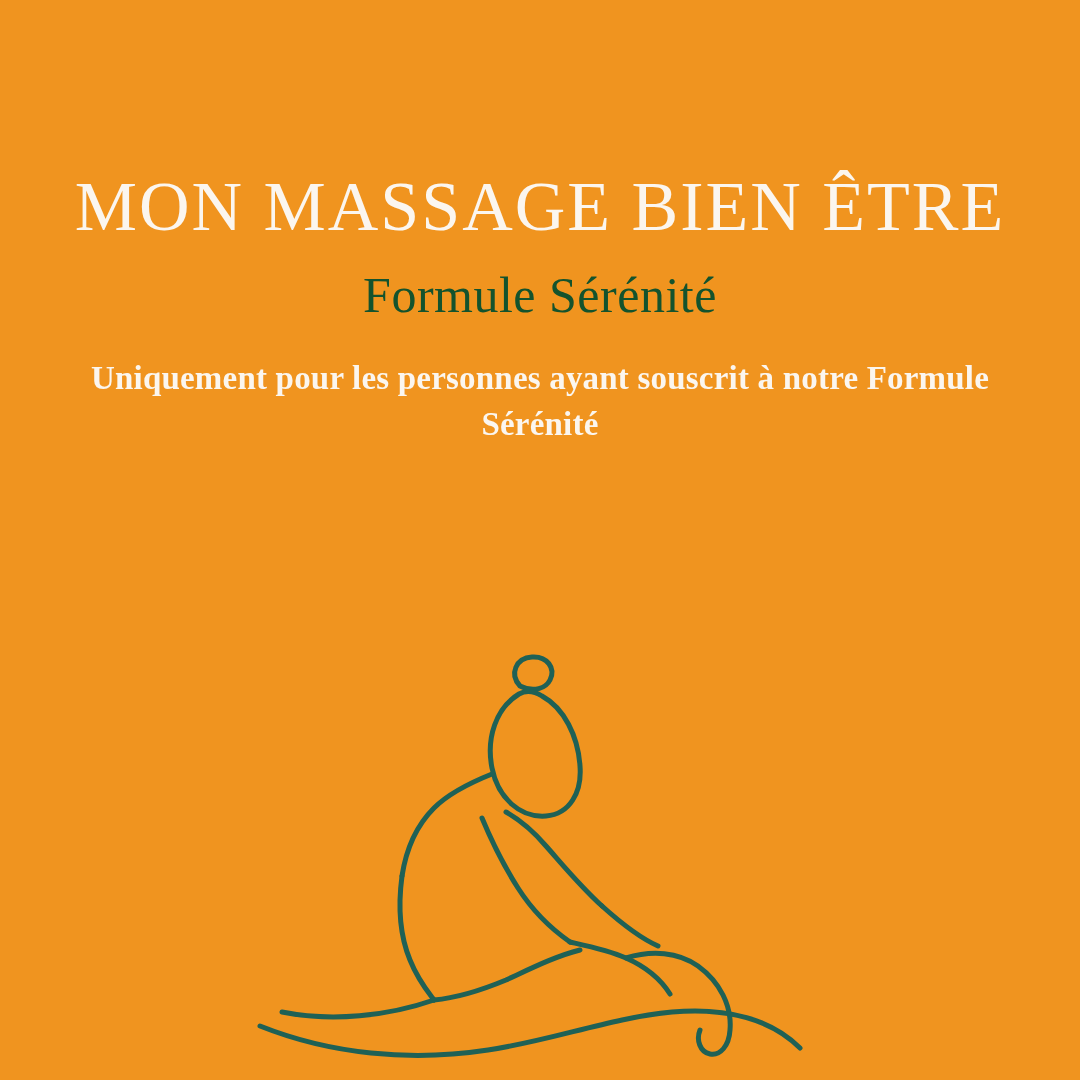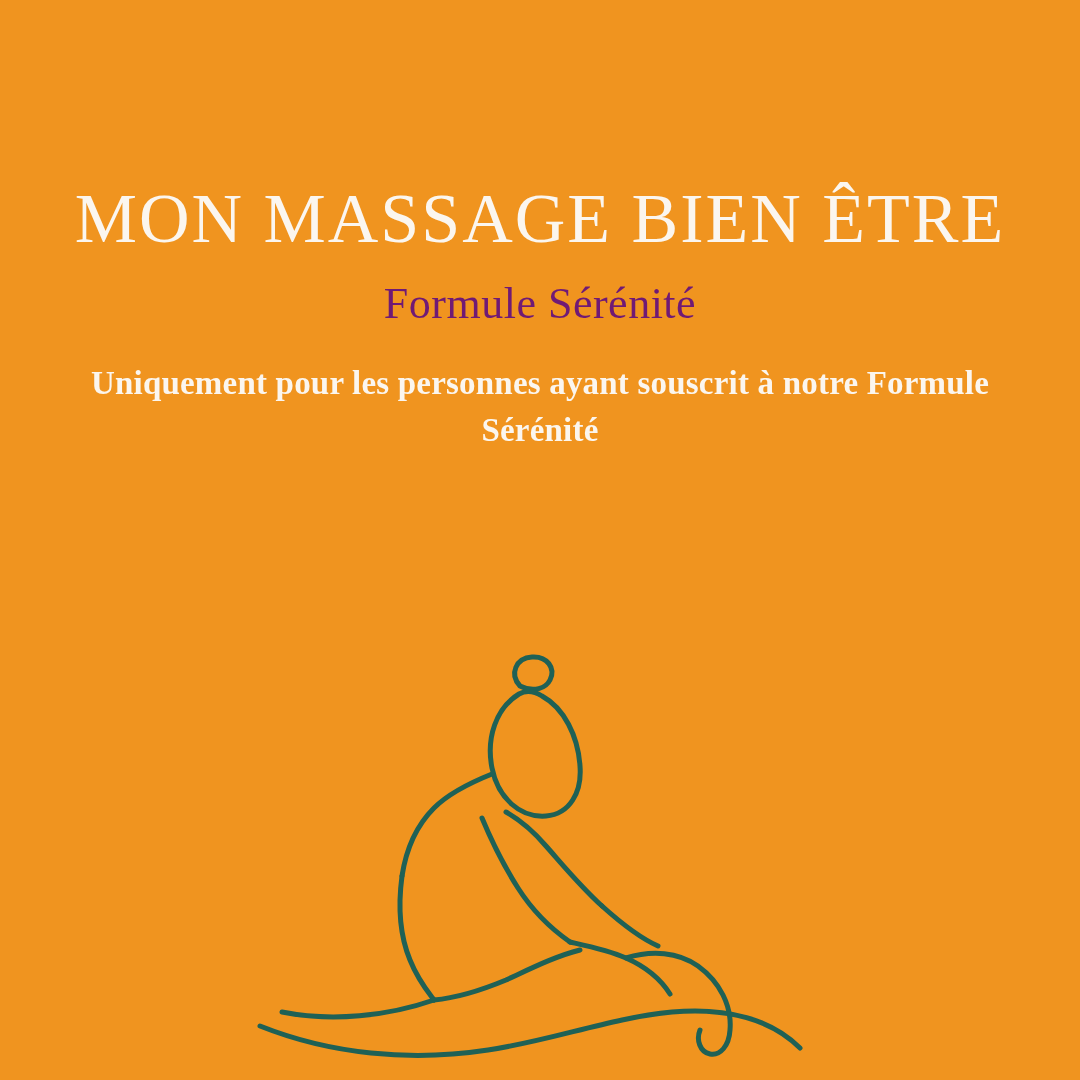--- a/index.html
+++ b/index.html
@@ -15,41 +15,41 @@
   .poster {
     position: relative;
     width: 1080px;
     height: 1080px;
     background: #F0941F;
     box-sizing: border-box;
     overflow: hidden;
   }
   .text-block {
     position: absolute;
-    top: 184px;
+    top: 172px;
     left: 0;
     width: 1080px;
     text-align: center;
   }
   .title {
     font-family: "Liberation Serif", serif;
     font-size: 70px;
     line-height: 1.0;
     letter-spacing: 2px;
     color: #FBF6EF;
     font-weight: 400;
     margin: 0;
     padding: 0 30px;
     white-space: nowrap;
   }
   .subtitle {
     font-family: "Liberation Serif", serif;
-    font-size: 44px;
+    font-size: 50px;
     line-height: 1.1;
-    color: #701a75;
+    color: #14532d;
     font-weight: 400;
     margin: 26px 0 0 0;
     letter-spacing: 0.5px;
   }
   .tagline {
     font-family: "Liberation Serif", serif;
     font-size: 33px;
     line-height: 1.4;
     color: #FBF6EF;
     font-weight: 700;

